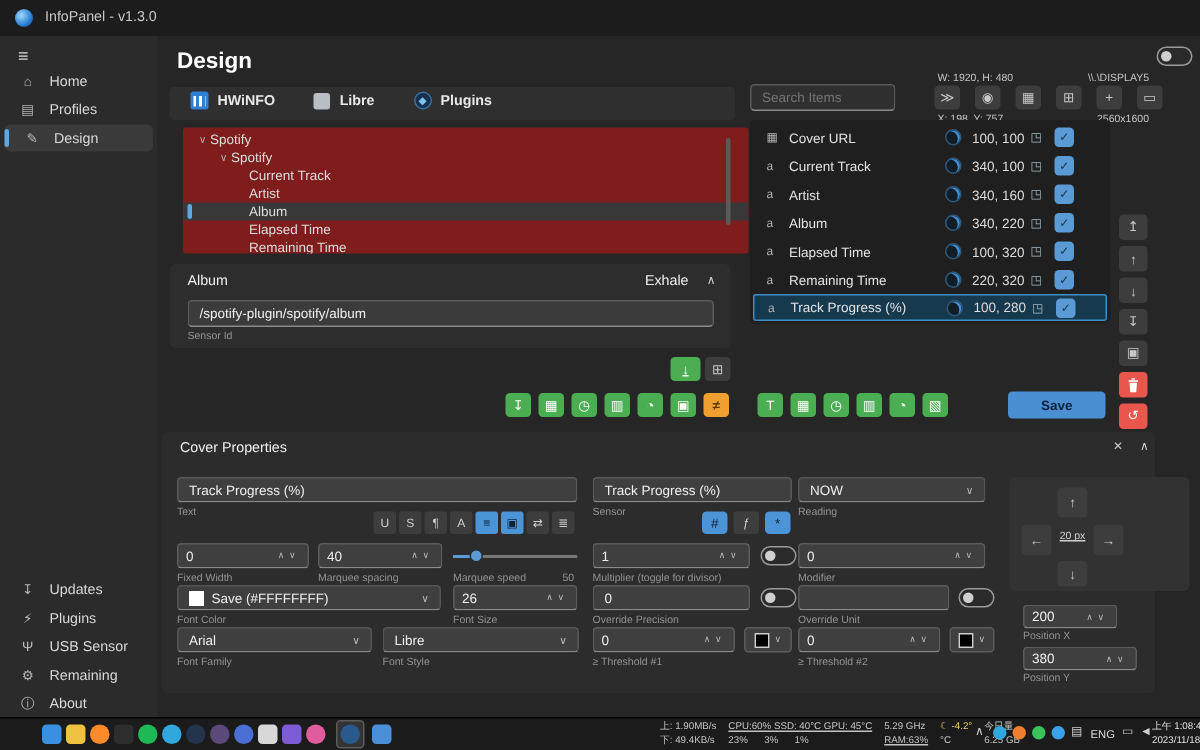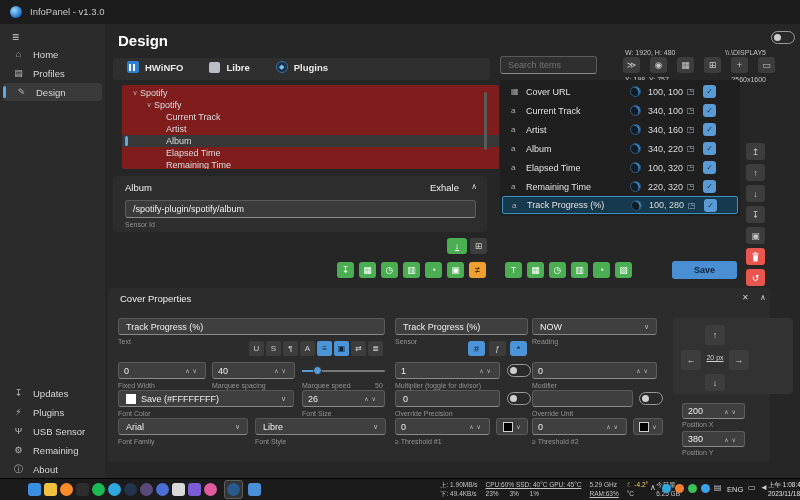--- a/index.html
+++ b/index.html
@@ -523,21 +523,21 @@
         <span>→</span>
       </div>
     <div class="sp dpadbtn" style="left:597px; top:86px; width:20px; height:17px">
         <span>↓</span>
       </div>
     <div class="sp spin" style="left:574px; top:115px; width:63px; height:16px">
       <span>200</span>
         <span class="arr">∧∨</span>
     </div>
     <span class="sp lbl" style="left:574px; top:133px">Position X</span>
-    <div class="sp spin" style="left:574px; top:143px; width:63px; height:16px">
+    <div class="sp spin" style="left:574px; top:143px; width:76px; height:16px">
       <span>380</span>
         <span class="arr">∧∨</span>
     </div>
     <span class="sp lbl" style="left:574px; top:161px">Position Y</span>
   </div>
 
   <div class="abs" id="taskbar">
     <span class="tbactive" style="left:224px"></span>
     <span class="tbicon" style="left: 28px; background-color: rgb(58, 143, 224);"></span>
     <span class="tbicon" style="left: 44px; background-color: rgb(240, 192, 64);"></span>

